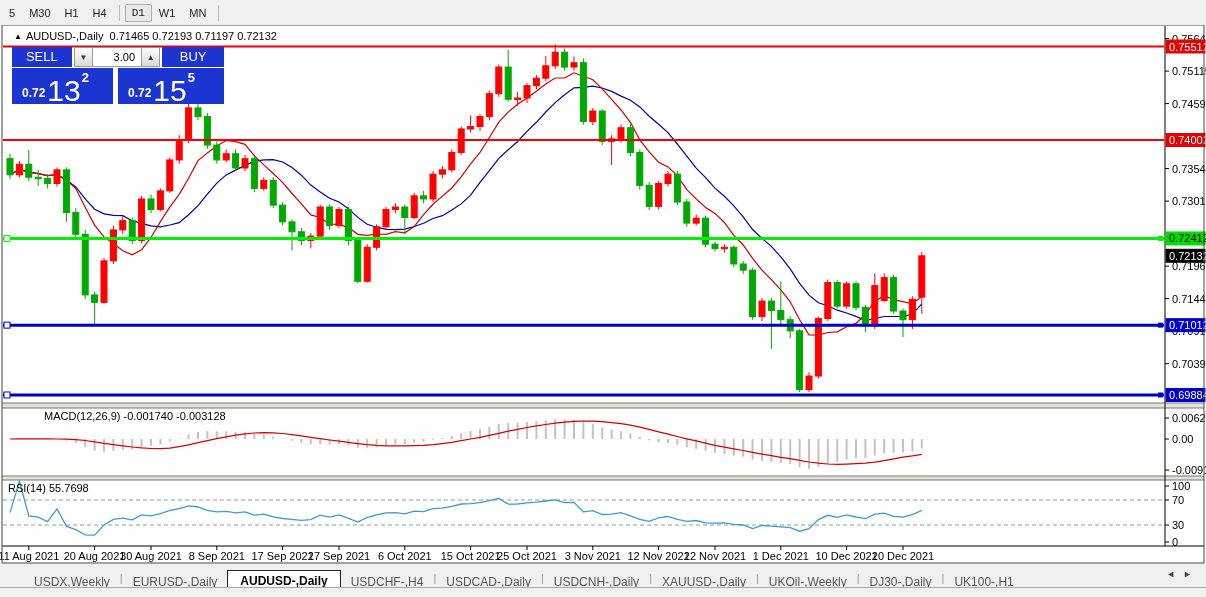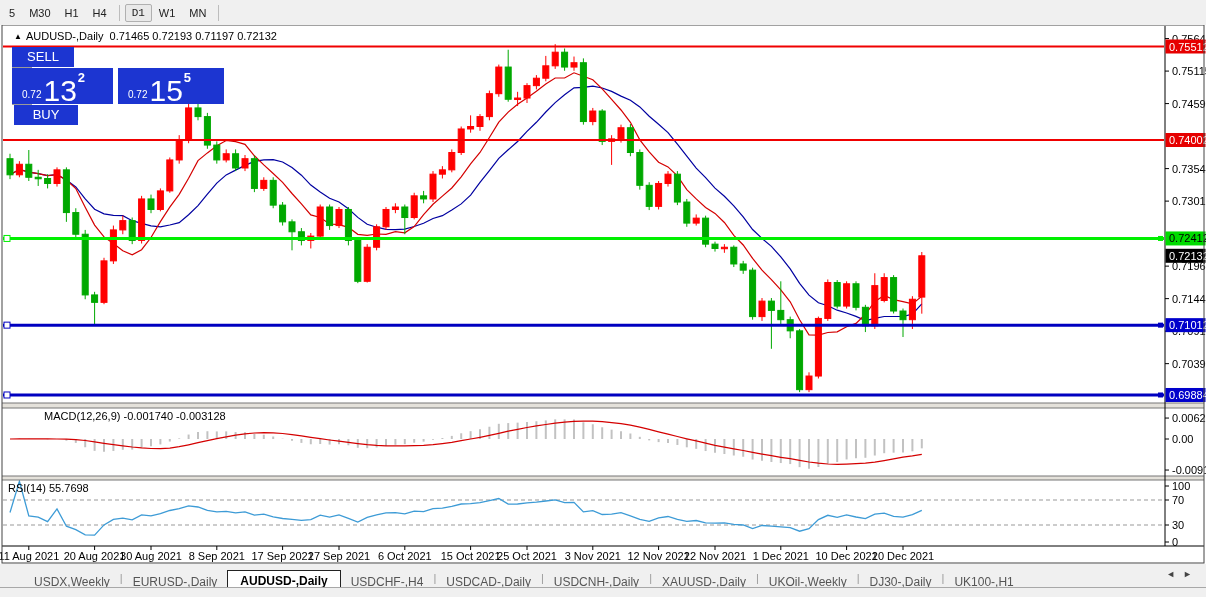--- a/index.html
+++ b/index.html
@@ -12,33 +12,33 @@
            display:flex;align-items:center;padding-left:2px;box-sizing:border-box;}
   .tfbtn{padding:3px 7px;font-size:11px;color:#222;cursor:default;}
   .tfbtn.active{background:#e9e9e9;border:1px solid #b0b0b0;border-radius:2px;padding:2px 6px;font-family:Liberation Mono, monospace;}
   .tbsep{width:1px;height:16px;background:#bdbdbd;margin:0 5px;}
   
   .ohlc-title{position:absolute;left:14px;top:30px;font-size:11px;color:#000;white-space:nowrap;}
   .ohlc-title .mk{font-size:8px;vertical-align:1px;margin-right:4px;}
   .ohlc-title b{font-weight:normal;margin-right:6px;}
   
   .panel{position:absolute;left:12px;top:47px;width:212px;}
-  .prow1{display:flex;align-items:stretch;height:20px;flex-direction:column;}
+  .prow1{display:flex;align-items:stretch;height:20px;}
   .pbtn{background:#1c35d1;color:#fff;font-size:13px;text-align:center;line-height:20px;cursor:pointer;}
   .sellbtn{width:62px;margin-right:2px;}
   .buybtn{width:64px;margin-left:2px;}
   .spin{width:20px;background:linear-gradient(#fdfdfd,#d9d9d9);border:1px solid #9a9a9a;
         box-sizing:border-box;font-size:8px;color:#333;display:flex;align-items:center;justify-content:center;cursor:pointer;}
   .vol{width:48px;height:20px;border:1px solid #9a9a9a;border-left:0;border-right:0;box-sizing:border-box;
        font-family:"Liberation Sans",sans-serif;font-size:11px;text-align:right;padding-right:6px;}
   .prow2{display:flex;margin-top:1px;height:36px;}
   .pricebox{background:#1c35d1;color:#fff;display:flex;align-items:flex-end;cursor:pointer;}
   .pricebox.sell{width:101px;margin-right:5px;}
   .pricebox.buy{width:106px;}
-  .frac{font-size:10px;font-weight:400;margin:0 2px 4px 10px;}
+  .frac{font-size:12px;font-weight:700;margin:0 2px 4px 10px;}
   .bigd{font-size:30px;font-weight:400;line-height:27px;}
   .supd{font-size:13px;font-weight:700;align-self:flex-start;margin:2px 0 0 1px;}
   
   .ind-label{position:absolute;font-size:11px;color:#000;white-space:nowrap;}
   
   .tabbar{position:absolute;left:0;top:564px;width:1206px;height:28px;background:#f0f0f0;
           display:flex;align-items:flex-end;padding-left:24px;box-sizing:border-box;}
   .tab{font-size:12px;color:#555;padding:3px 10px;white-space:nowrap;cursor:pointer;}
   .tab.active{background:#ffffff;color:#000;font-weight:bold;border:1px solid #222;border-bottom:0;
               padding:3px 12px 4px 12px;}

